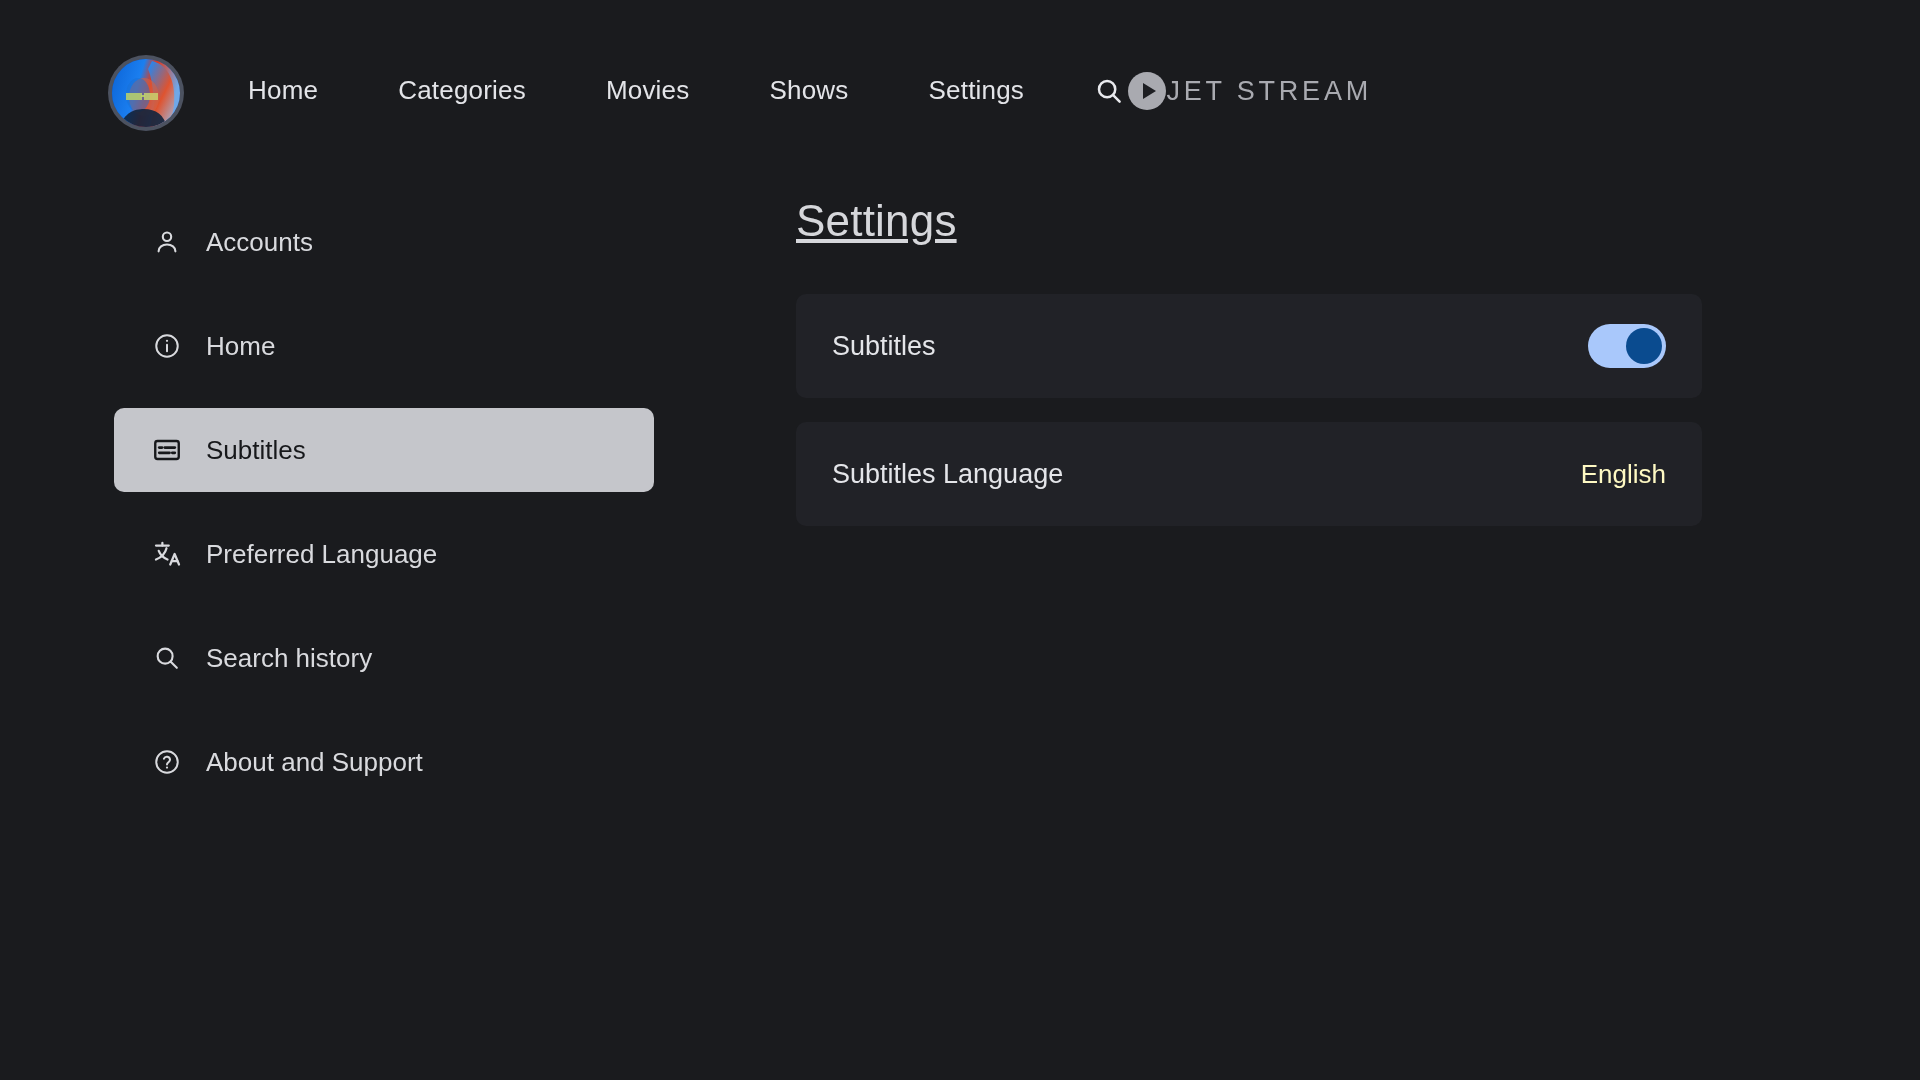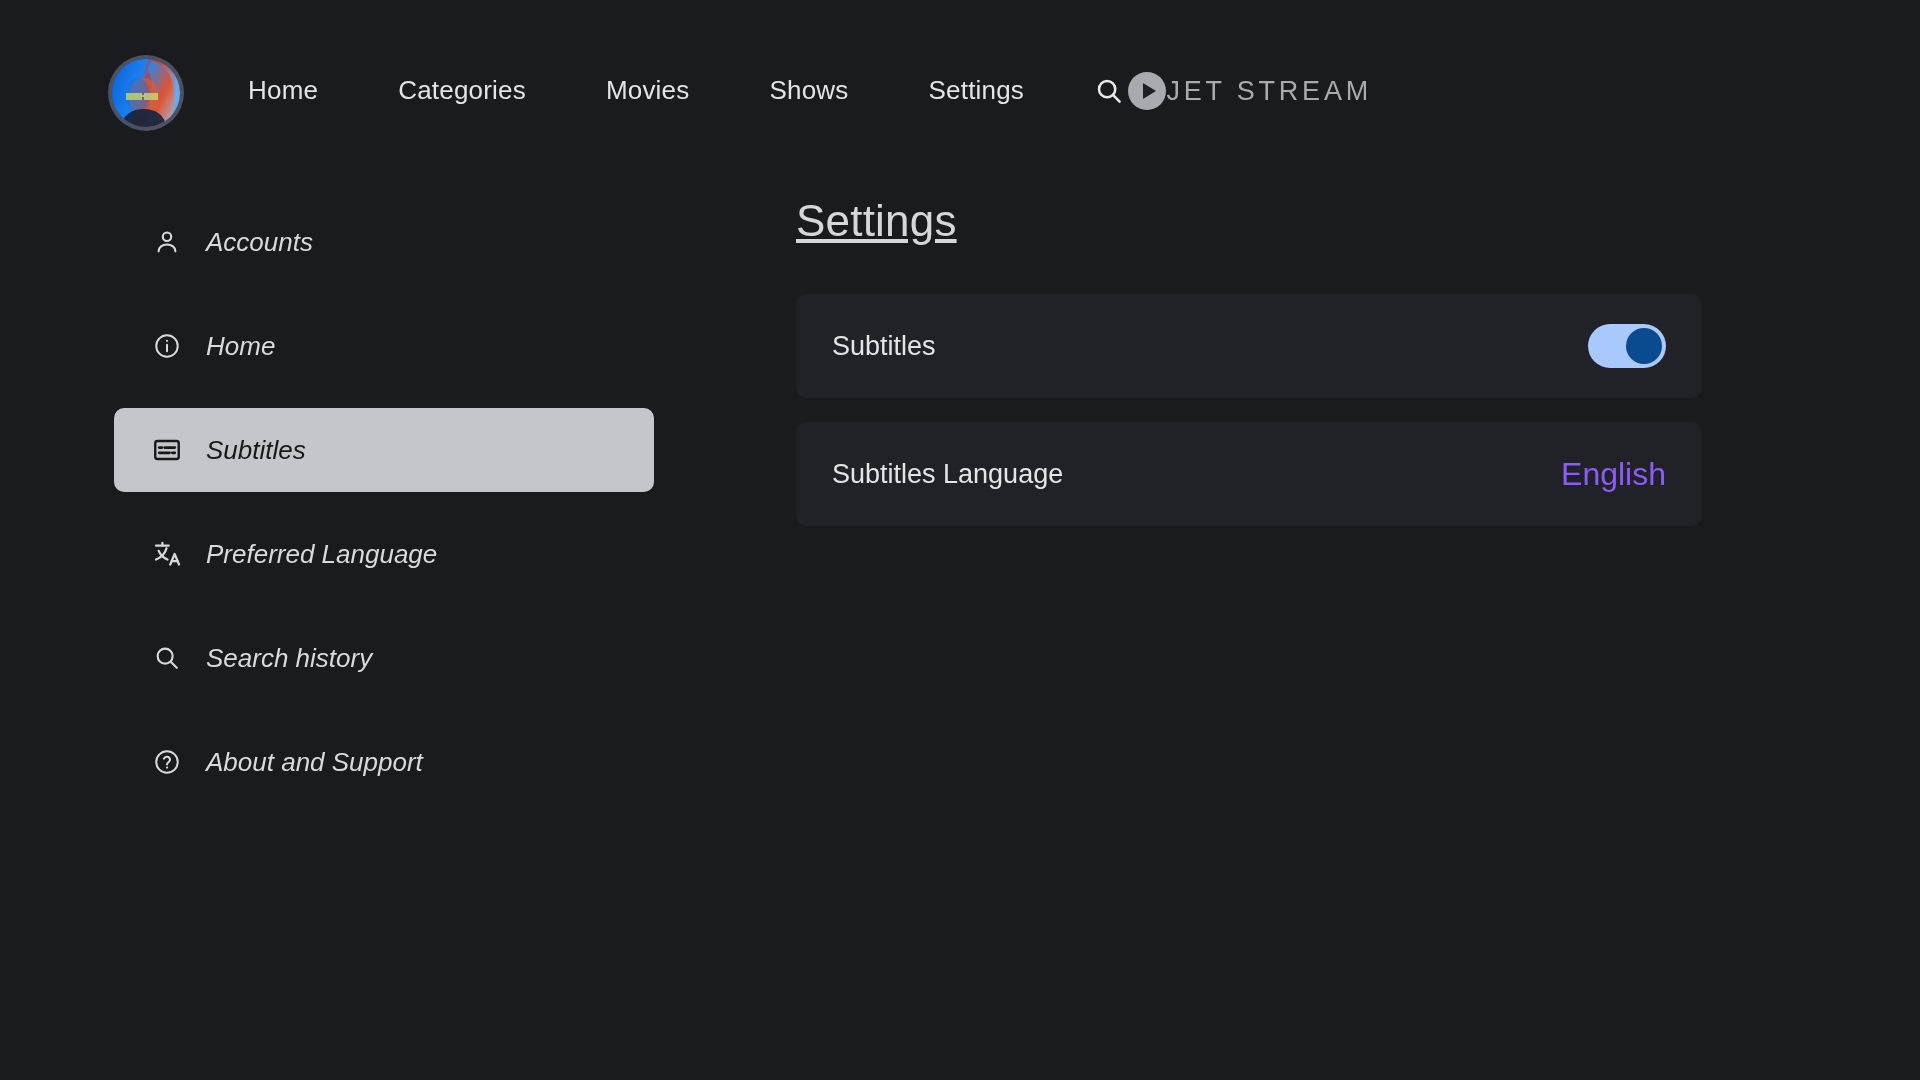--- a/index.html
+++ b/index.html
@@ -91,21 +91,20 @@
     letter-spacing: 3.8px;
     font-weight: 400;
   }
 
   
   .sidebar {
     position: absolute;
     left: 114px;
     top: 200px;
     width: 540px;
-    font-style: italic;
   }
   .side-item {
     height: 84px;
     display: flex;
     align-items: center;
     padding-left: 36px;
     border-radius: 10px;
     cursor: pointer;
     margin-bottom: 20px;
   }
@@ -151,22 +150,22 @@
     align-items: center;
     justify-content: space-between;
     padding: 0 36px;
     margin-bottom: 24px;
   }
   .setting-label {
     color: #e4e5e9;
     font-size: 27px;
   }
   .setting-value {
-    color: #8b5cf6;
-    font-size: 32px;
+    color: #fef9c3;
+    font-size: 26px;
   }
   .toggle {
     width: 78px;
     height: 44px;
     border-radius: 22px;
     background: #a9c8fb;
     position: relative;
     cursor: pointer;
     flex: none;
   }

